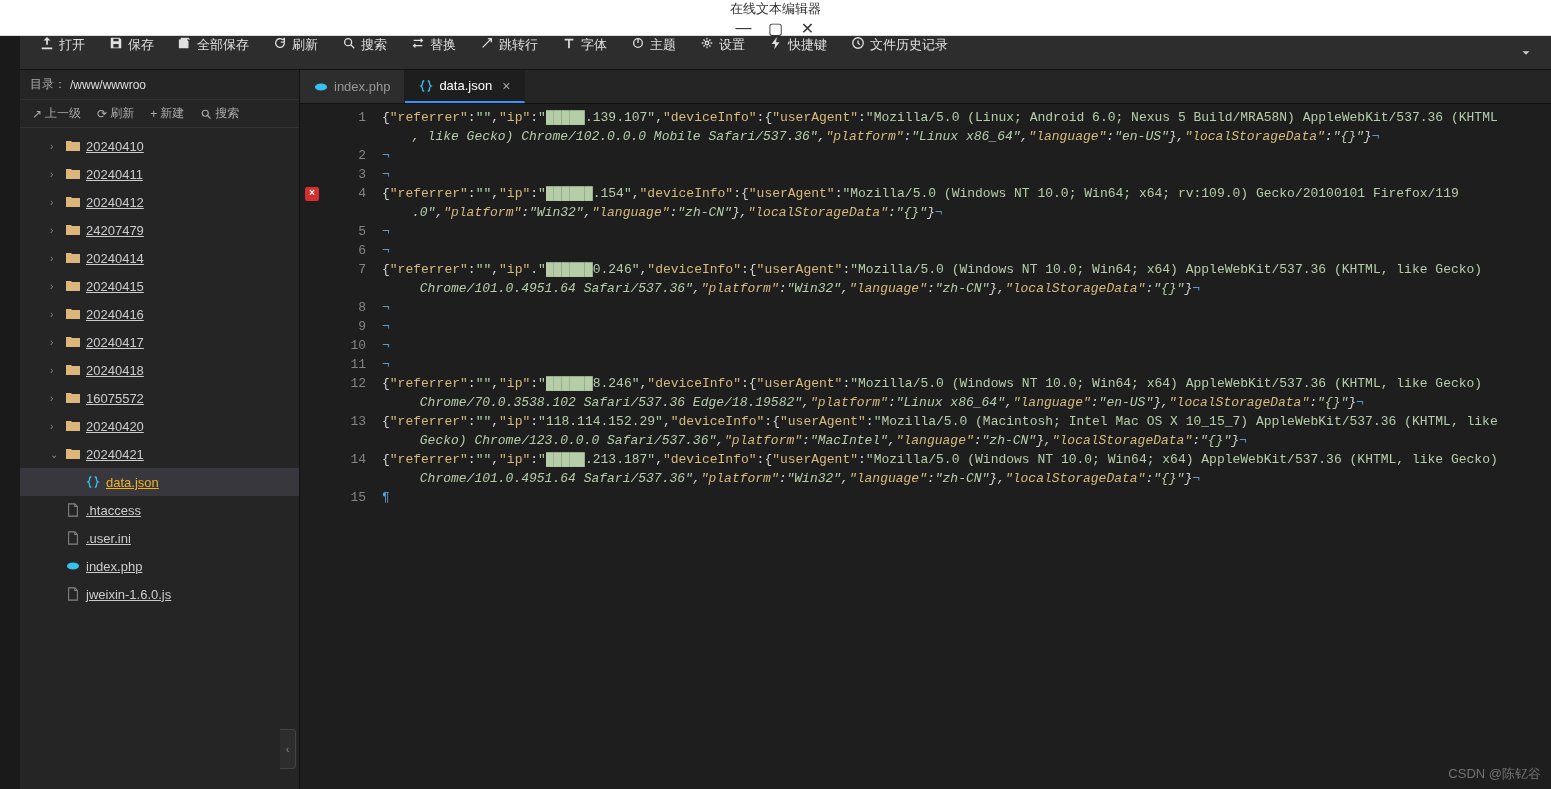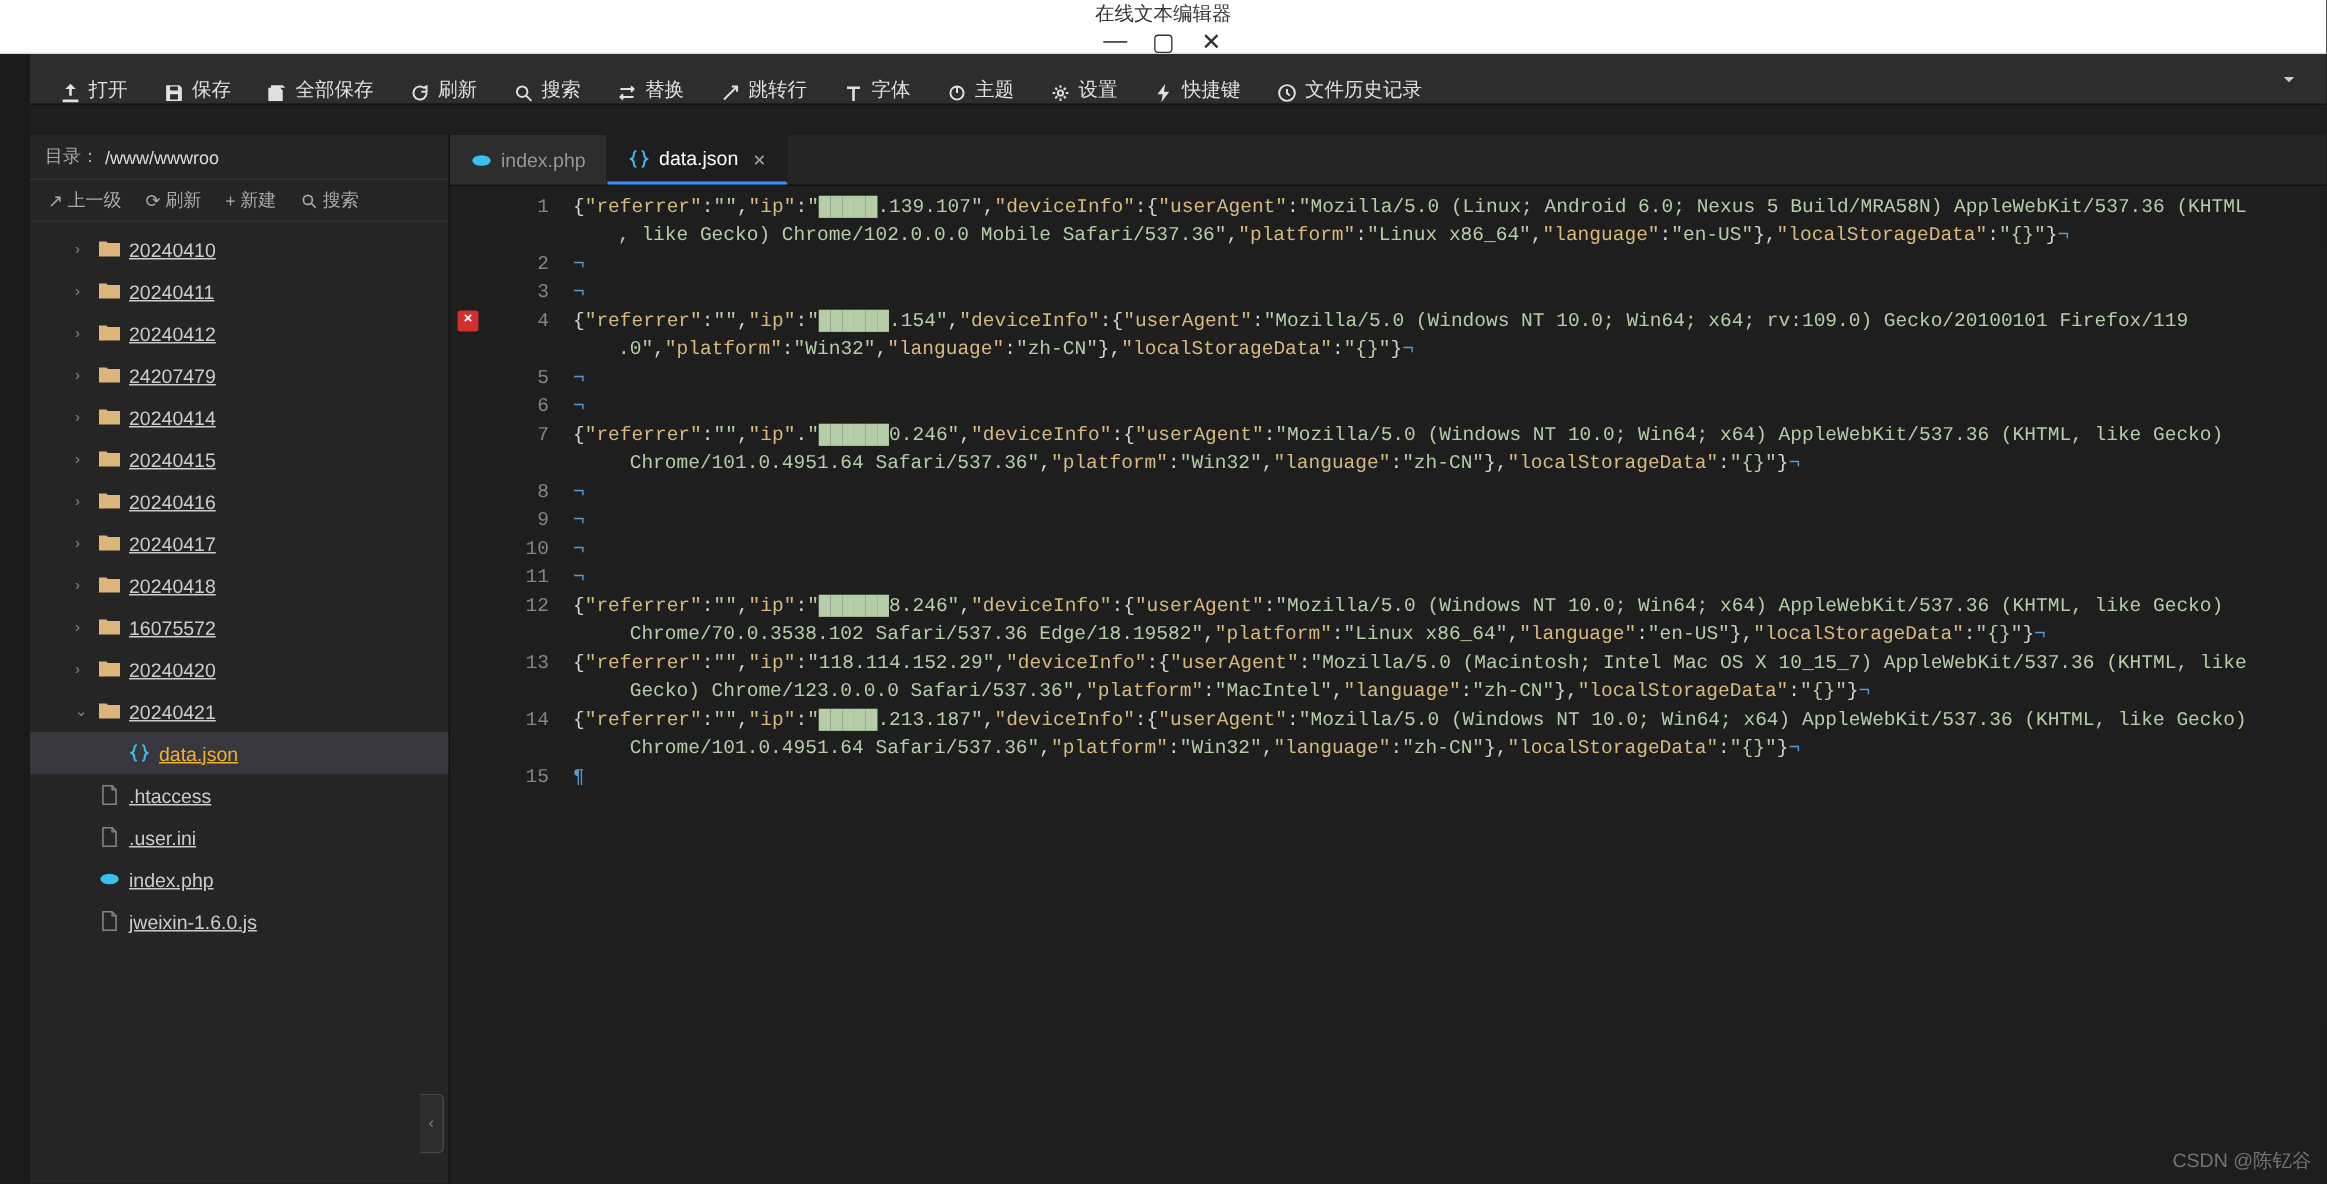--- a/index.html
+++ b/index.html
@@ -31,31 +31,31 @@
 .toolbar {
   height: 34px;
   background: #2d2d2d;
   display: flex;
   align-items: center;
   padding: 0 8px;
   border-bottom: 1px solid #111;
 }
 .toolbar-item {
   display: flex;
-  align-items: flex-end;
+  align-items: flex-start;
   gap: 5px;
   padding: 0 12px;
   height: 100%;
   color: #e0e0e0;
   font-size: 13px;
   cursor: pointer;
 }
 .toolbar-icon { width: 14px; height: 14px; display: inline-flex; align-items: center; justify-content: center; }
 .toolbar-expand { margin-left: auto; padding: 0 10px; cursor: pointer; }
-.body-area { flex: 1; display: flex; overflow: hidden; margin-top: 20px; }
+.body-area { flex: 1; display: flex; overflow: hidden; }
 .sidebar {
   width: 280px;
   background: #252526;
   display: flex;
   flex-direction: column;
   border-right: 1px solid #111;
 }
 .sidebar-path {
   height: 30px;
   display: flex;
@@ -127,21 +127,21 @@
   padding: 4px 8px 0 0;
   color: #858585;
   user-select: none;
   position: relative;
 }
 .gutter-line { height: 19px; line-height: 19px; }
 .gutter-mark-line { height: 19px; display: flex; align-items: center; justify-content: center; }
 .error-mark { width: 14px; height: 14px; background: #d32f2f; border-radius: 2px; display: flex; align-items: center; justify-content: center; color: #fff; font-size: 10px; font-weight: bold; }
 .code-lines { flex: 1; padding: 4px 0 0 8px; overflow: auto; }
 .code-line { height: 19px; line-height: 19px; white-space: pre; }
-.code-line.wrap-indent { padding-left: 30px; }
+.code-line.wrap-indent { padding-left: 30px; font-style: italic; }
 .tok-brace { color: #d4d4d4; }
 .tok-key { color: #d7ba7d; }
 .tok-str { color: #b5cea8; }
 .tok-punc { color: #d4d4d4; }
 .tok-para { color: #569cd6; }
 .collapse-handle {
   position: absolute;
   left: 280px;
   bottom: 20px;
   width: 16px;

